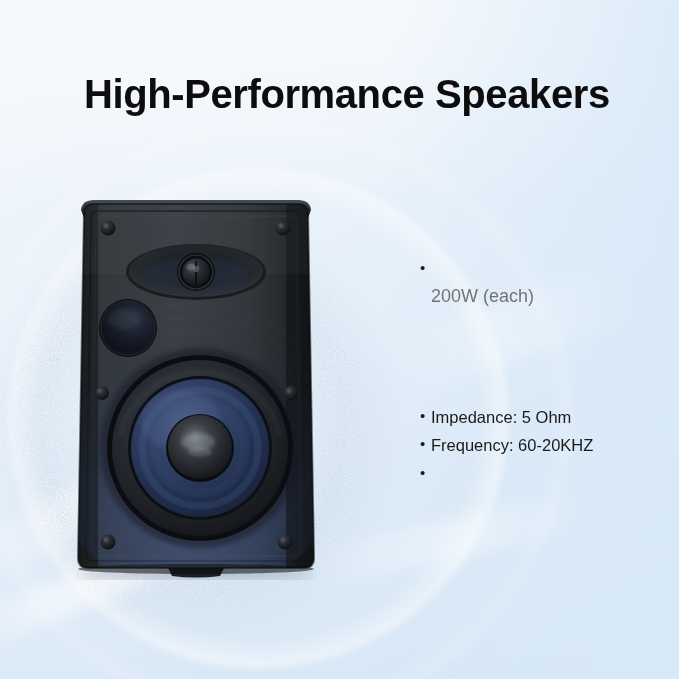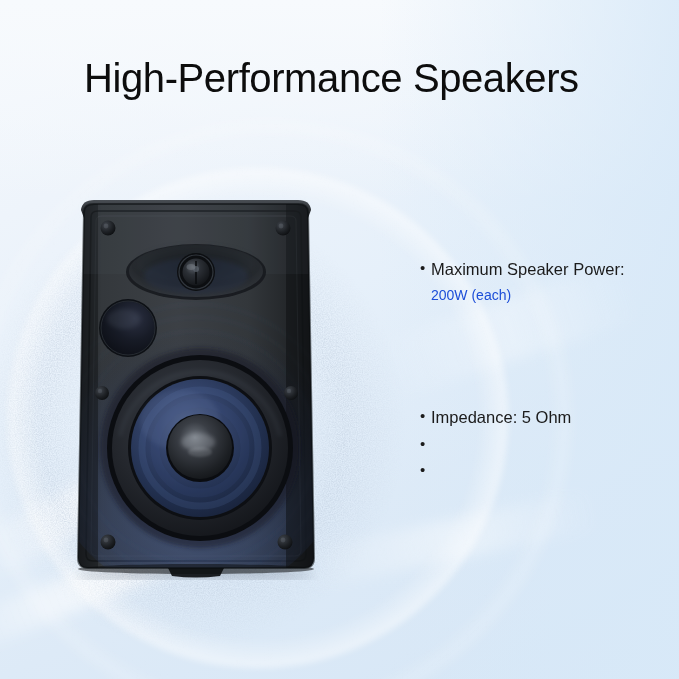--- a/index.html
+++ b/index.html
@@ -95,23 +95,23 @@
     opacity: 0.55;
     pointer-events: none;
     -webkit-mask-image: radial-gradient(ellipse 55% 46% at 46% 52%, rgba(0,0,0,0) 40%, rgba(0,0,0,0.85) 66%, rgba(0,0,0,0) 92%);
             mask-image: radial-gradient(ellipse 55% 46% at 46% 52%, rgba(0,0,0,0) 40%, rgba(0,0,0,0.85) 66%, rgba(0,0,0,0) 92%);
   }
 
   
   .title {
     position: absolute;
     left: 84px;
-    top: 56px;
+    top: 72px;
     font-size: 40px;
-    font-weight: normal;
+    font-weight: bold;
     letter-spacing: -0.4px;
     color: #0d0d0d;
     white-space: nowrap;
   }
 
   
   .specs-top {
     position: absolute;
     left: 420px;
     top: 255px;
@@ -133,22 +133,22 @@
   }
   .spec-bullet {
     width: 11px;
     flex: 0 0 11px;
     font-size: 15px;
     line-height: 1.72;
     color: #1b1b1b;
   }
   .spec-cont {
     padding-left: 11px;
-    font-size: 14px;
-    color: #1d4ed8;
+    font-size: 18px;
+    color: #737373;
     line-height: 1.72;
     white-space: nowrap;
   }
 
   
   #speaker {
     position: absolute;
     left: 72px;
     top: 198px;
     width: 248px;
@@ -361,31 +361,31 @@
 
       <path d="M12 14 Q12 6 22 6 L226 6 Q236 6 236 14 L242 360 Q242 370 232 370 L16 370 Q6 370 6 360 Z" fill="none" stroke="#0a0c0e" stroke-width="2" opacity="0.55"></path>
     </svg>
   </div>
 
   <div class="title">High-Performance Speakers</div>
 
   <div class="specs-top">
     <div class="spec-line">
       <span class="spec-bullet">•</span>
-      <span>Maximum Speaker Power:</span>
     </div>
     <div class="spec-cont">200W (each)</div>
   </div>
 
   <div class="specs-bottom">
     <div class="spec-line">
       <span class="spec-bullet">•</span>
       <span>Impedance: 5 Ohm</span>
     </div>
     <div class="spec-line">
       <span class="spec-bullet">•</span>
+      <span>Frequency: 60-20KHZ</span>
     </div>
     <div class="spec-line">
       <span class="spec-bullet">•</span>
     </div>
   </div>
 
 </div>
 
 </body></html>

